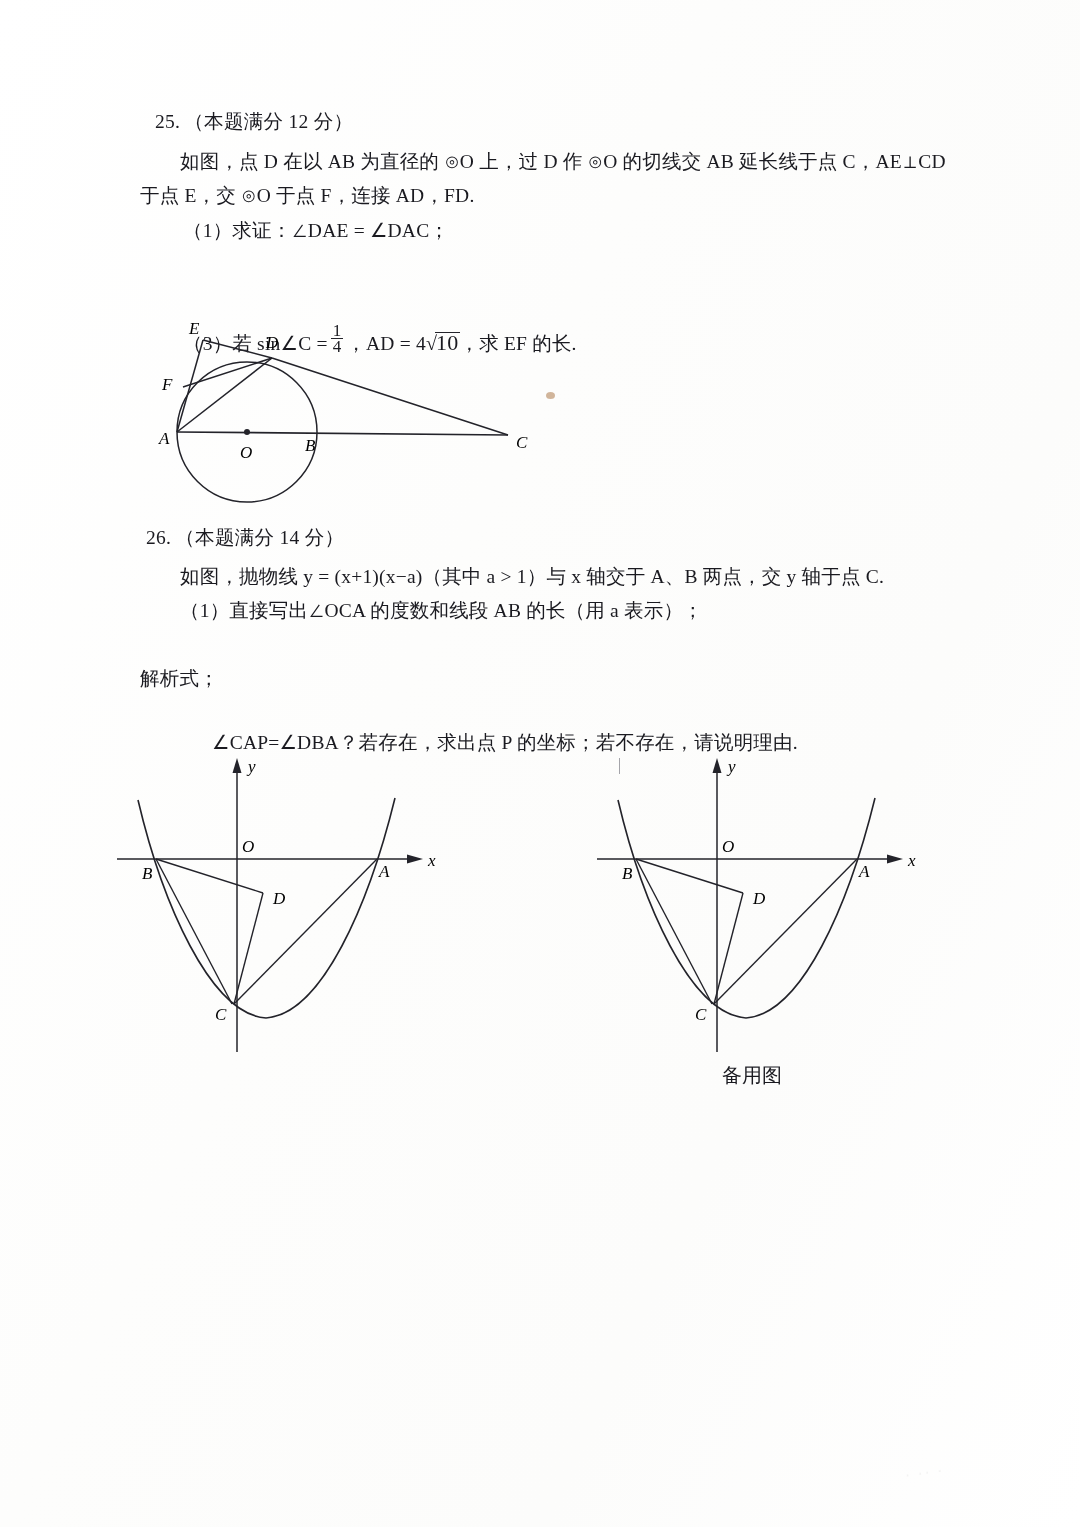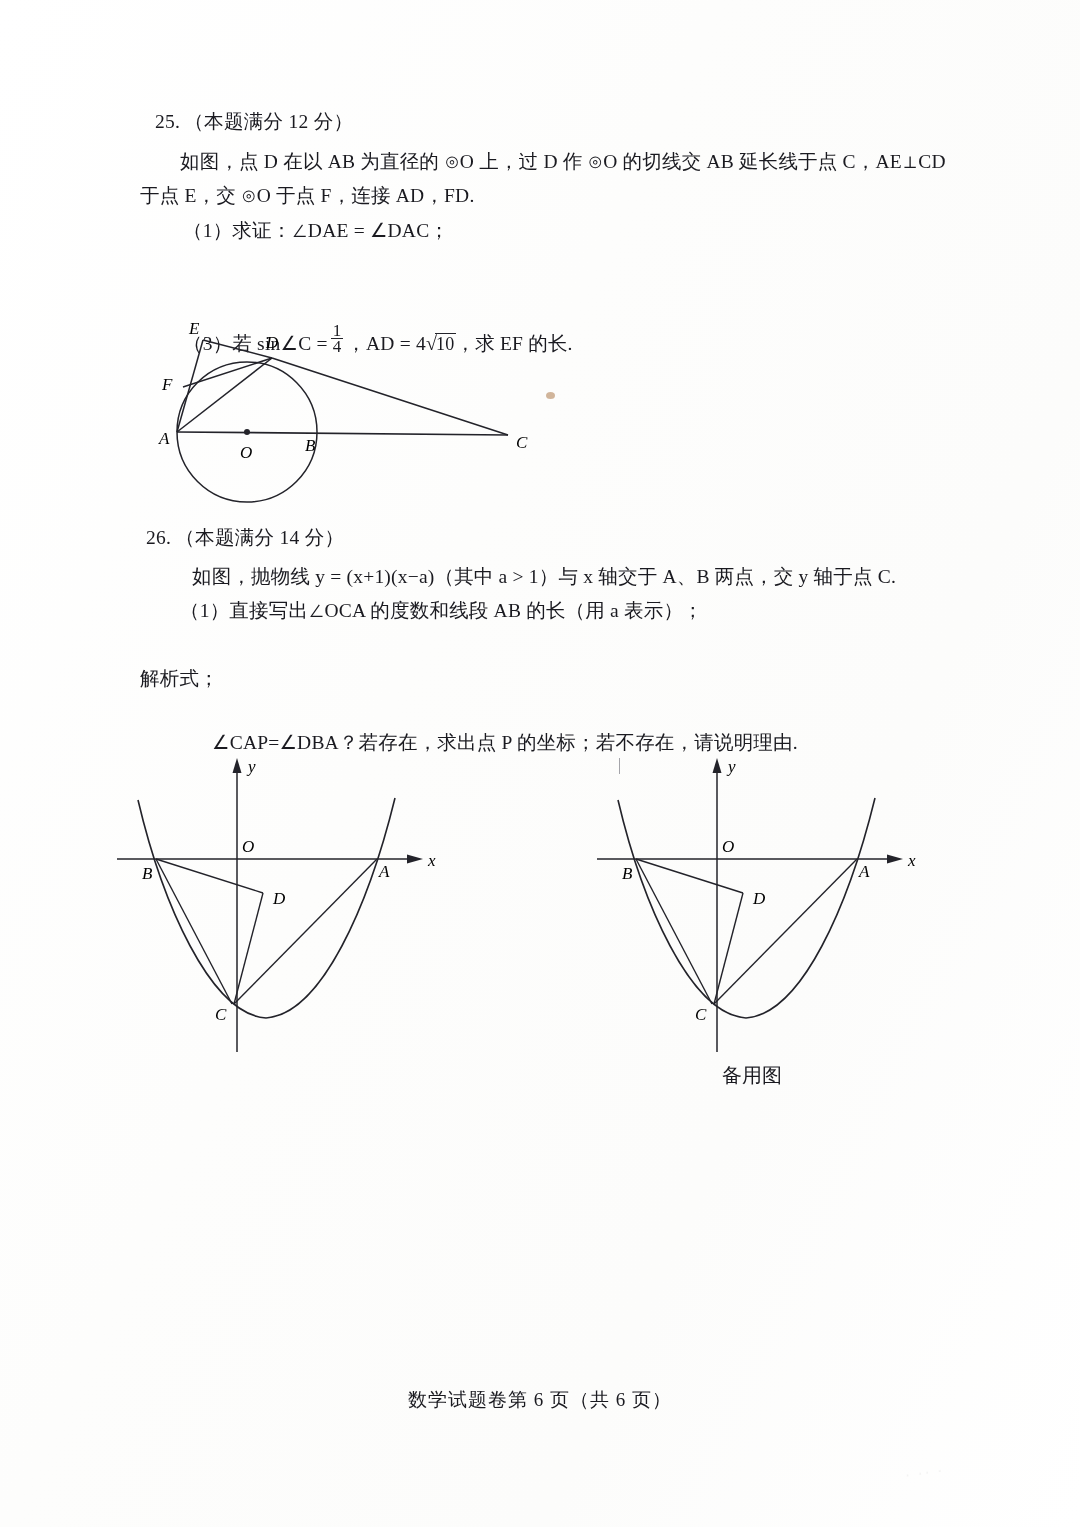--- a/index.html
+++ b/index.html
@@ -69,21 +69,21 @@
   }
 
   
   .rad { display: inline-block; position: relative; font-style: normal; white-space: nowrap; }
   .rad > .sign { font-size: 20px; }
   .rad > .rand {
     border-top: 1.1px solid #23232a;
     padding: 0 1px 0 1px;
     margin-left: -2px;
     display: inline-block;
-    font-size: 18px;
+    font-size: 22px;
     line-height: 20px;
   }
 
   .fig { position: absolute; }
   .fig svg { display: block; overflow: visible; }
 
   .caption {
     position: absolute;
     font-size: 20px;
   }
@@ -159,21 +159,21 @@
     </svg>
   </div>
 
   <div class="block" style="left:546px; top:392px; width:9px; height:7px; background:#c9a88a; border-radius:50%; opacity:.85;"></div>
 
   <div class="block" style="left:146px; top:524px;">
     <span class="qnum">26.</span>
     <span class="qnum cn">（本题满分 14 分）</span>
   </div>
 
-  <div class="block body-line cn" style="left:192px; top:560px;text-align:right;">如图，抛物线 y = (x+1)(x−a)（其中 a &gt; 1）与 x 轴交于 A、B 两点，交 y 轴于点 C.</div>
+  <div class="block body-line cn" style="left:180px; top:560px;text-align:right;">如图，抛物线 y = (x+1)(x−a)（其中 a &gt; 1）与 x 轴交于 A、B 两点，交 y 轴于点 C.</div>
 
   <div class="block body-line cn" style="left:180px; top:594px;">（1）直接写出∠OCA 的度数和线段 AB 的长（用 a 表示）；</div>
 
 
   <div class="block body-line cn" style="left:140px; top:662px;">解析式；</div>
 
 
   <div class="block body-line cn" style="left:212px; top:726px;">∠CAP=∠DBA？若存在，求出点 P 的坐标；若不存在，请说明理由.</div>
 
   <div class="fig" style="left:115px; top:752px;">
@@ -223,16 +223,15 @@
       <text x="264" y="125" font-size="17" font-style="italic">A</text>
       <text x="100" y="268" font-size="17" font-style="italic">C</text>
       <text x="158" y="152" font-size="17" font-style="italic">D</text>
     </svg>
   </div>
 
   <div class="block" style="left:619px; top:758px; width:1.4px; height:16px; background:#5b5b66; opacity:.55;"></div>
 
   <div class="caption cn" style="left:722px; top:1062px;">备用图</div>
 
-  <div class="footer cn" style="top:1387px;">数学试题卷第 6 页（共 6 页）</div>
 
   <div class="watermark" style="left:905px; top:1465px;">· ·· ·</div>
 </div>
 
 </body></html>

